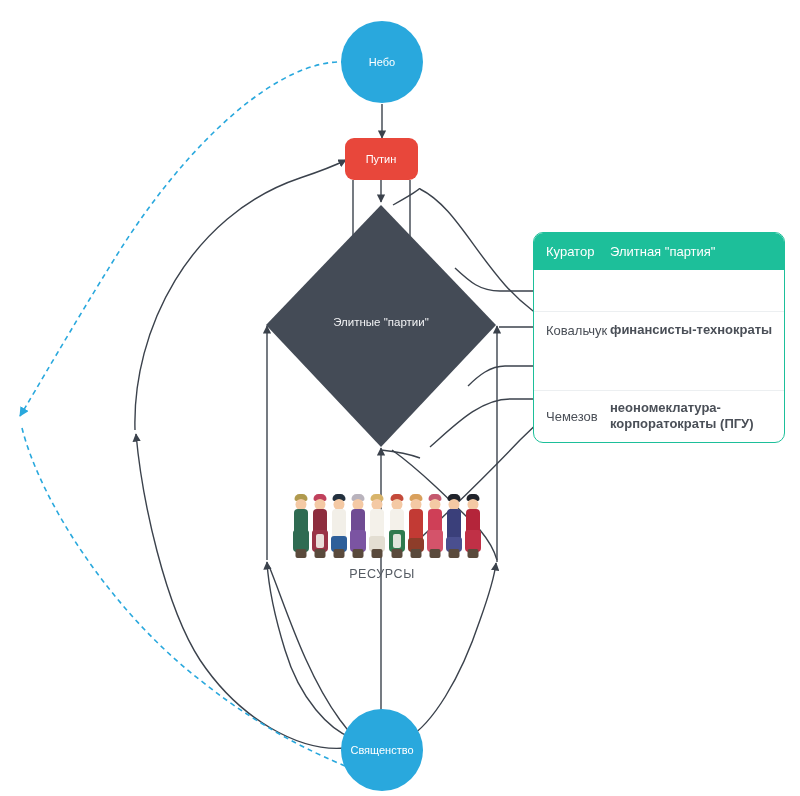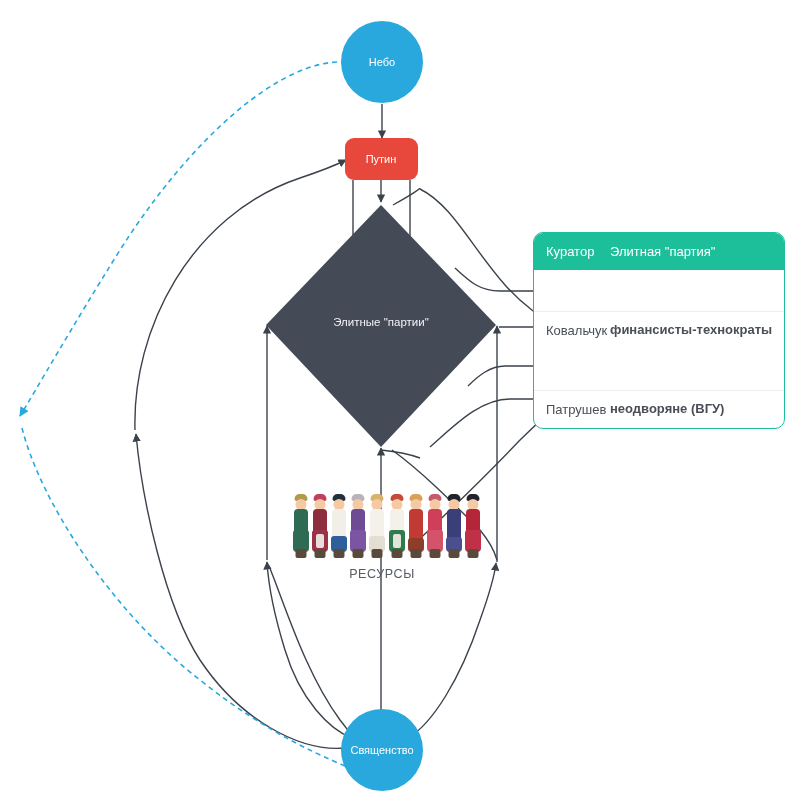--- a/index.html
+++ b/index.html
@@ -329,18 +329,18 @@
   <div class="legend-table">
     <div class="legend-head">
       <div class="cell-a">Куратор</div>
       <div class="cell-b">Элитная "партия"</div>
     </div>
     <div class="legend-row">
       <div class="cell-a">Ковальчук</div>
       <div class="cell-b">финансисты-технократы</div>
     </div>
     <div class="legend-row">
-      <div class="cell-a">Патрушев</div>
-      <div class="cell-b">неодворяне (ВГУ)</div>
+      <div class="cell-a">Чемезов</div>
+      <div class="cell-b">неономеклатура-корпоратократы (ПГУ)</div>
     </div>
   </div>
 
 </div>
 
 </body></html>

